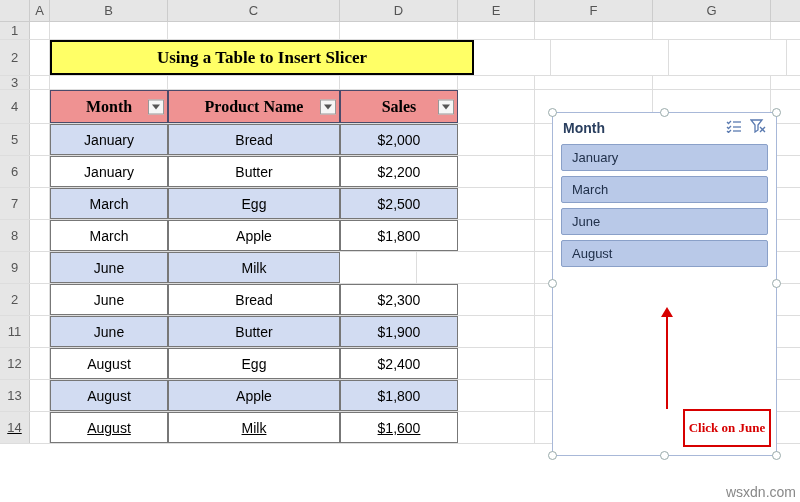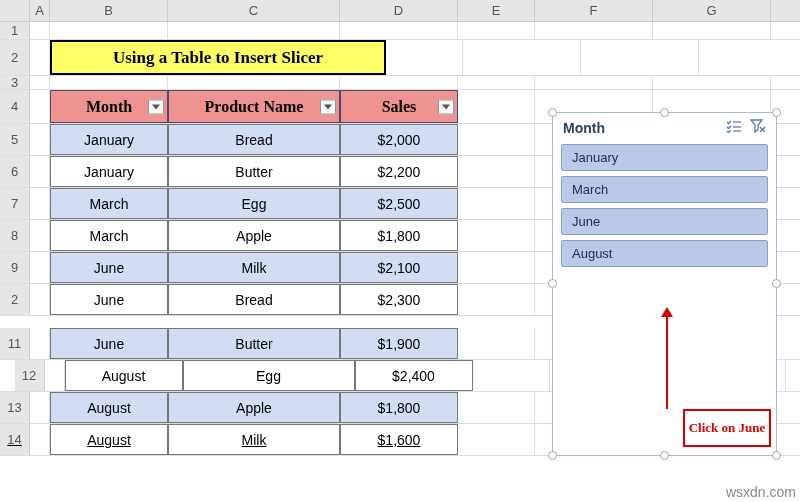--- a/index.html
+++ b/index.html
@@ -78,21 +78,21 @@
         <div class="cell cB"></div>
         <div class="cell cC"></div>
         <div class="cell cD"></div>
         <div class="cell cE"></div>
         <div class="cell cF"></div>
         <div class="cell cG"></div>
       </div>
       <div class="row" style="height: 36px;">
         <div class="row-h">2</div>
         <div class="cell cA"></div>
-        <div class="title-cell" style="width: 336px;">Using a Table to Insert Slicer</div>
+        <div class="title-cell" style="width: 424px;">Using a Table to Insert Slicer</div>
         <div class="cell cE"></div>
         <div class="cell cF"></div>
         <div class="cell cG"></div>
       </div>
       <div class="row" style="height: 14px;">
         <div class="row-h">3</div>
         <div class="cell cA"></div>
         <div class="cell cB"></div>
         <div class="cell cC"></div>
         <div class="cell cD"></div>
@@ -148,46 +148,45 @@
         <div class="cell cD td">$1,800</div>
         <div class="cell cE"></div>
         <div class="cell cF"></div>
         <div class="cell cG"></div>
       </div>
       <div class="row" style="height: 32px;">
         <div class="row-h">9</div>
         <div class="cell cA"></div>
         <div class="cell cB td striped">June</div>
         <div class="cell cC td striped">Milk</div>
-        <div class="cell cD td striped">$2,100</div>
         <div class="cell cE"></div>
         <div class="cell cF"></div>
         <div class="cell cG"></div>
       </div>
       <div class="row" style="height: 32px;">
         <div class="row-h">2</div>
         <div class="cell cA"></div>
         <div class="cell cB td">June</div>
         <div class="cell cC td">Bread</div>
         <div class="cell cD td">$2,300</div>
         <div class="cell cE"></div>
         <div class="cell cF"></div>
         <div class="cell cG"></div>
       </div>
-      <div class="row" style="height: 32px; margin-top: 12px;">
+      <div class="row" style="height: 32px;">
         <div class="row-h">11</div>
         <div class="cell cA"></div>
         <div class="cell cB td striped">June</div>
         <div class="cell cC td striped">Butter</div>
         <div class="cell cD td striped">$1,900</div>
         <div class="cell cE"></div>
         <div class="cell cF"></div>
         <div class="cell cG"></div>
       </div>
-      <div class="row" style="height: 32px; justify-content: center;">
+      <div class="row" style="height: 32px;">
         <div class="row-h">12</div>
         <div class="cell cA"></div>
         <div class="cell cB td">August</div>
         <div class="cell cC td">Egg</div>
         <div class="cell cD td">$2,400</div>
         <div class="cell cE"></div>
         <div class="cell cF"></div>
         <div class="cell cG"></div>
       </div>
       <div class="row" style="height: 32px;">

